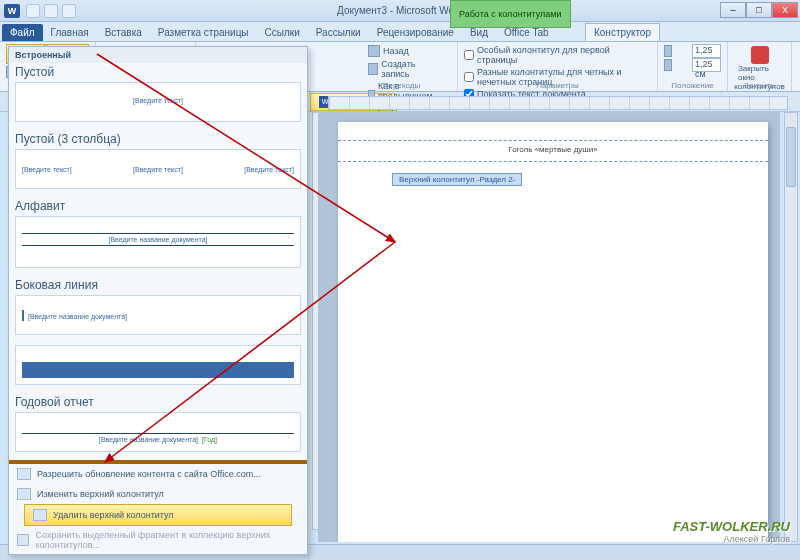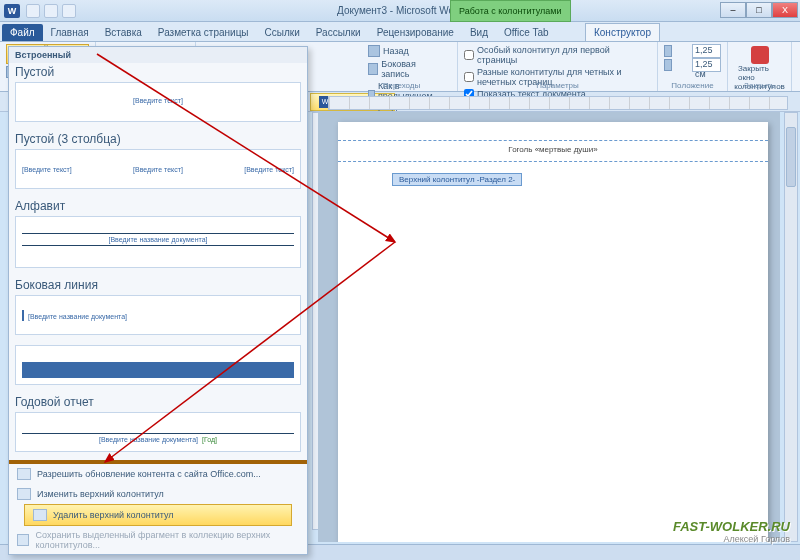--- a/index.html
+++ b/index.html
@@ -4,21 +4,21 @@
 <style>
 * { box-sizing: border-box; margin: 0; padding: 0; font-family: "Segoe UI", Tahoma, sans-serif; }
 body { width: 800px; height: 560px; background: #cfe4f7; overflow: hidden; position: relative; font-size: 10px; }
 
 
 .titlebar { height: 22px; background: linear-gradient(#dce9f7,#c9ddf1); display: flex; align-items: center; position: relative; border-bottom: 1px solid #9fb8d4; }
 .titlebar .word-icon { width: 16px; height: 14px; background: #2b579a; color: #fff; font-size: 9px; font-weight: bold; margin-left: 4px; display: flex; align-items: center; justify-content: center; border-radius: 2px; }
 .titlebar .qat { margin-left: 6px; display: flex; gap: 4px; }
 .titlebar .qat span { width: 14px; height: 14px; background: #e8f0fa; border: 1px solid #b0c4dd; border-radius: 2px; }
 .titlebar .doc-title { position: absolute; left: 50%; transform: translateX(-50%); font-size: 10px; color: #3a5a7a; }
-.titlebar .context-tab { position: absolute; left: 450px; top: 0; height: 22px; background: #7fcf7f; padding: 0 8px; display: flex; align-items: center; font-size: 9px; color: #0a4a0a; border: 1px solid #5aaa5a; }
+.titlebar .context-tab { position: absolute; left: 450px; top: 0; height: 28px; background: #7fcf7f; padding: 0 8px; display: flex; align-items: center; font-size: 9px; color: #0a4a0a; border: 1px solid #5aaa5a; }
 .winbtns { position: absolute; right: 2px; top: 2px; display: flex; gap: 0; }
 .winbtns span { width: 26px; height: 16px; border: 1px solid #8aa4c0; background: linear-gradient(#e8f0fa,#cdddf0); display: flex; align-items: center; justify-content: center; font-size: 9px; }
 .winbtns .close { background: linear-gradient(#f08080,#e04040); color: #fff; }
 
 
 .tabs { height: 20px; background: #dce9f7; display: flex; align-items: flex-end; border-bottom: 1px solid #9fb8d4; }
 .tabs .tab { padding: 3px 8px; font-size: 10px; color: #3a5a7a; cursor: pointer; }
 .tabs .file-tab { background: #2a5a9a; color: #fff; border-radius: 2px 2px 0 0; margin-left: 2px; }
 .tabs .design-tab { background: #f0f5fb; border: 1px solid #9fb8d4; border-bottom: none; color: #2a5a9a; }
 
@@ -129,21 +129,21 @@
       </div>
   </div>
   <div style="width:150px"></div>
   <div class="ribbon-group" style="width:112px">
     <div class="small-btn">
         <span class="icon-sq"></span>
         <span>Назад</span>
       </div>
     <div class="small-btn">
         <span class="icon-sq"></span>
-        <span>Боковая запись</span>
+        <span>Создать запись</span>
       </div>
     <div class="small-btn">
         <span class="icon-sq"></span>
         <span>Как в предыдущем разделе</span>
       </div>
     <div class="grp-label">Переходы</div>
   </div>
   <div class="ribbon-group" style="width:200px">
     <div class="check-row">
         <input type="checkbox" style="">

